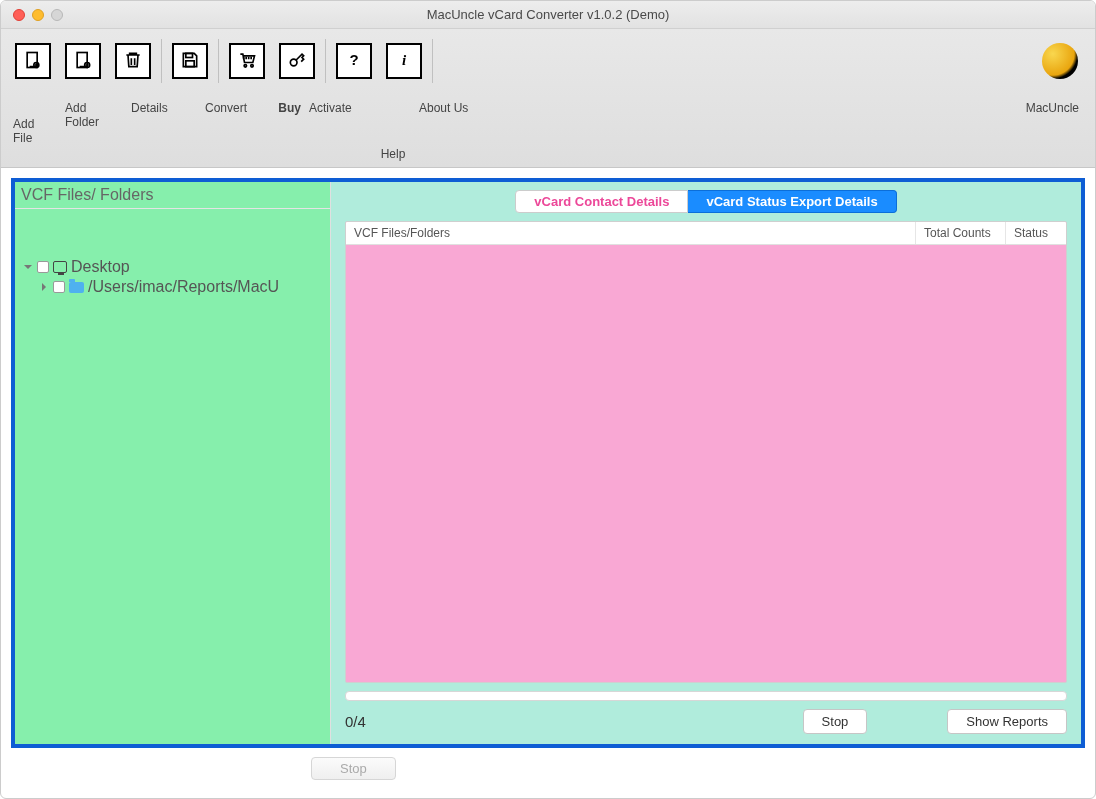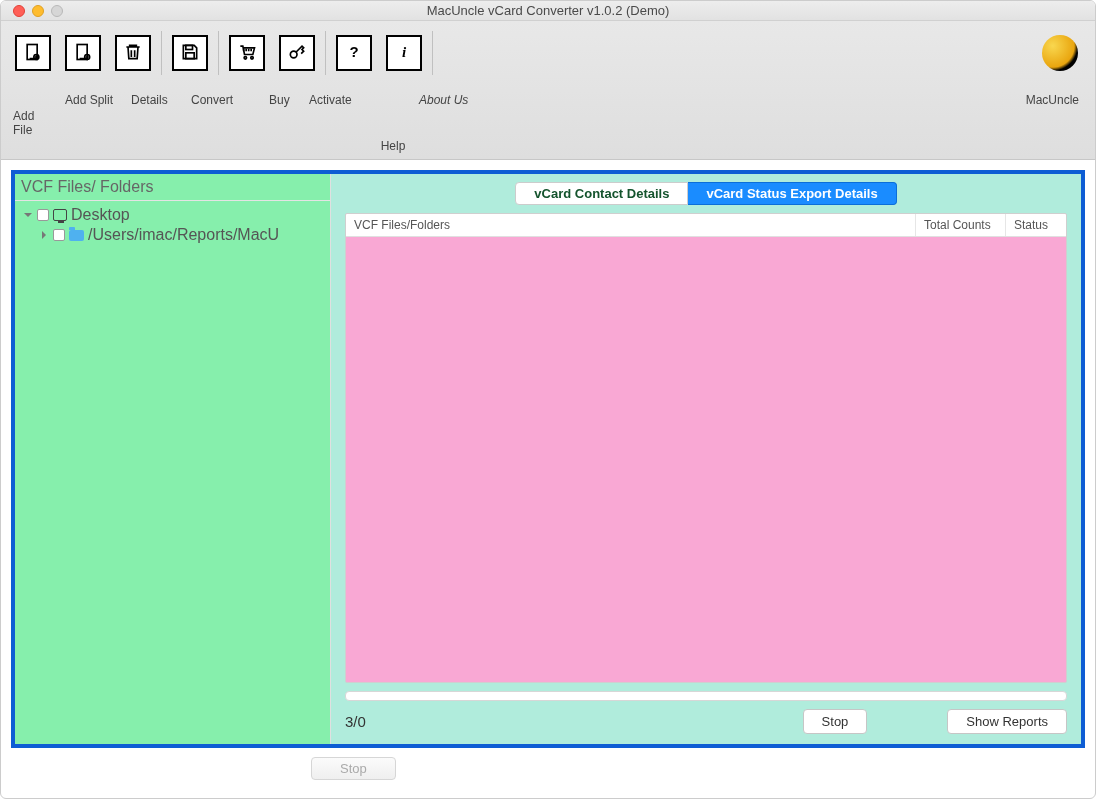--- a/index.html
+++ b/index.html
@@ -13,21 +13,21 @@
   width: 1096px;
   height: 799px;
   background: #fff;
   border: 1px solid #ccc;
   border-radius: 6px;
   overflow: hidden;
   display: flex;
   flex-direction: column;
 }
 .titlebar {
-  height: 20px;
+  height: 28px;
   background: linear-gradient(#ededed, #e2e2e2);
   border-bottom: 1px solid #d0d0d0;
   display: flex;
   align-items: center;
   position: relative;
 }
 .traffic-lights {
   display: flex;
   gap: 7px;
   padding-left: 12px;
@@ -121,21 +121,21 @@
 .tree {
   padding: 4px 6px;
 }
 .tree-row {
   display: flex;
   align-items: center;
   gap: 4px;
   height: 20px;
   white-space: nowrap;
 }
-.tree-indent1 { padding-left: 2px; }
+.tree-indent1 { padding-left: 2px; margin-top: 44px; }
 .tree-indent2 { padding-left: 18px; }
 .disclosure {
   width: 10px; height: 10px;
   display: inline-flex;
   color: #777;
 }
 .checkbox {
   width: 12px; height: 12px;
   border: 1px solid #999;
   border-radius: 2px;
@@ -182,21 +182,21 @@
   display: flex;
   justify-content: center;
   gap: 0;
 }
 .tab {
   padding: 3px 18px;
   font-size: 13px;
   font-weight: 600;
   border: 1px solid #ccc;
   background: #fff;
-  color: #14532d;
+  color: #ec4899;
   cursor: pointer;
 }
 .tab:first-child { border-radius: 4px 0 0 4px; }
 .tab:last-child { border-radius: 0 4px 4px 0; border-left: none; }
 .tab.active {
   background: #1a8cff;
   color: #fff;
   border-color: #0b6ed9;
 }
 .table-container {
@@ -358,27 +358,27 @@
           </span>
         </div>
       </div>
       <div class="toolbar-spacer"></div>
       <div class="logo-area">
         <div class="logo-icon"></div>
       </div>
     </div>
     <div class="toolbar-labels">
       <span class="tlabel" style="width:52px;margin-top:16px;">Add File</span>
-      <span class="tlabel" style="width:66px;">Add Split</span>
+      <span class="tlabel" style="width:66px;">Add Folder</span>
       <span class="tlabel" style="width:60px;">Details</span>
-      <span class="tlabel" style="width:78px;text-align:left;">Convert</span>
-      <span class="tlabel" style="width:40px;text-align:left;">Buy</span>
+      <span class="tlabel" style="width:78px;text-align:center;">Convert</span>
+      <span class="tlabel" style="width:40px;text-align:right;font-weight:bold;">Buy</span>
       <span class="tlabel" style="width:66px;">Activate</span>
       <span class="tlabel" style="width:44px;text-align:center;margin-top:46px;">Help</span>
-      <span class="tlabel" style="width:70px;font-style:italic;">About Us</span>
+      <span class="tlabel" style="width:70px;">About Us</span>
       <span style="flex:1"></span>
       <span class="tlabel" style="padding-right:8px;">MacUncle</span>
     </div>
   </div>
 
   <div class="body-area">
     <div class="blue-frame">
 
       <div class="left-panel">
         <div class="left-header">VCF Files/ Folders</div>
@@ -413,21 +413,21 @@
         </div>
         <div class="table-container">
           <div class="table-header">
             <div class="thcell col-files">VCF Files/Folders</div>
             <div class="thcell col-total">Total Counts</div>
             <div class="thcell col-status">Status</div>
           </div>
         </div>
         <div class="progress-bar"></div>
         <div class="bottom-row">
-          <div class="counter">3/0</div>
+          <div class="counter">0/4</div>
           <button class="btn">Stop</button>
           <div style="width:60px;"></div>
           <button class="btn">Show Reports</button>
         </div>
       </div>
 
     </div>
     <div class="bottom-bar">
       <button class="stop-main">Stop</button>
     </div>

